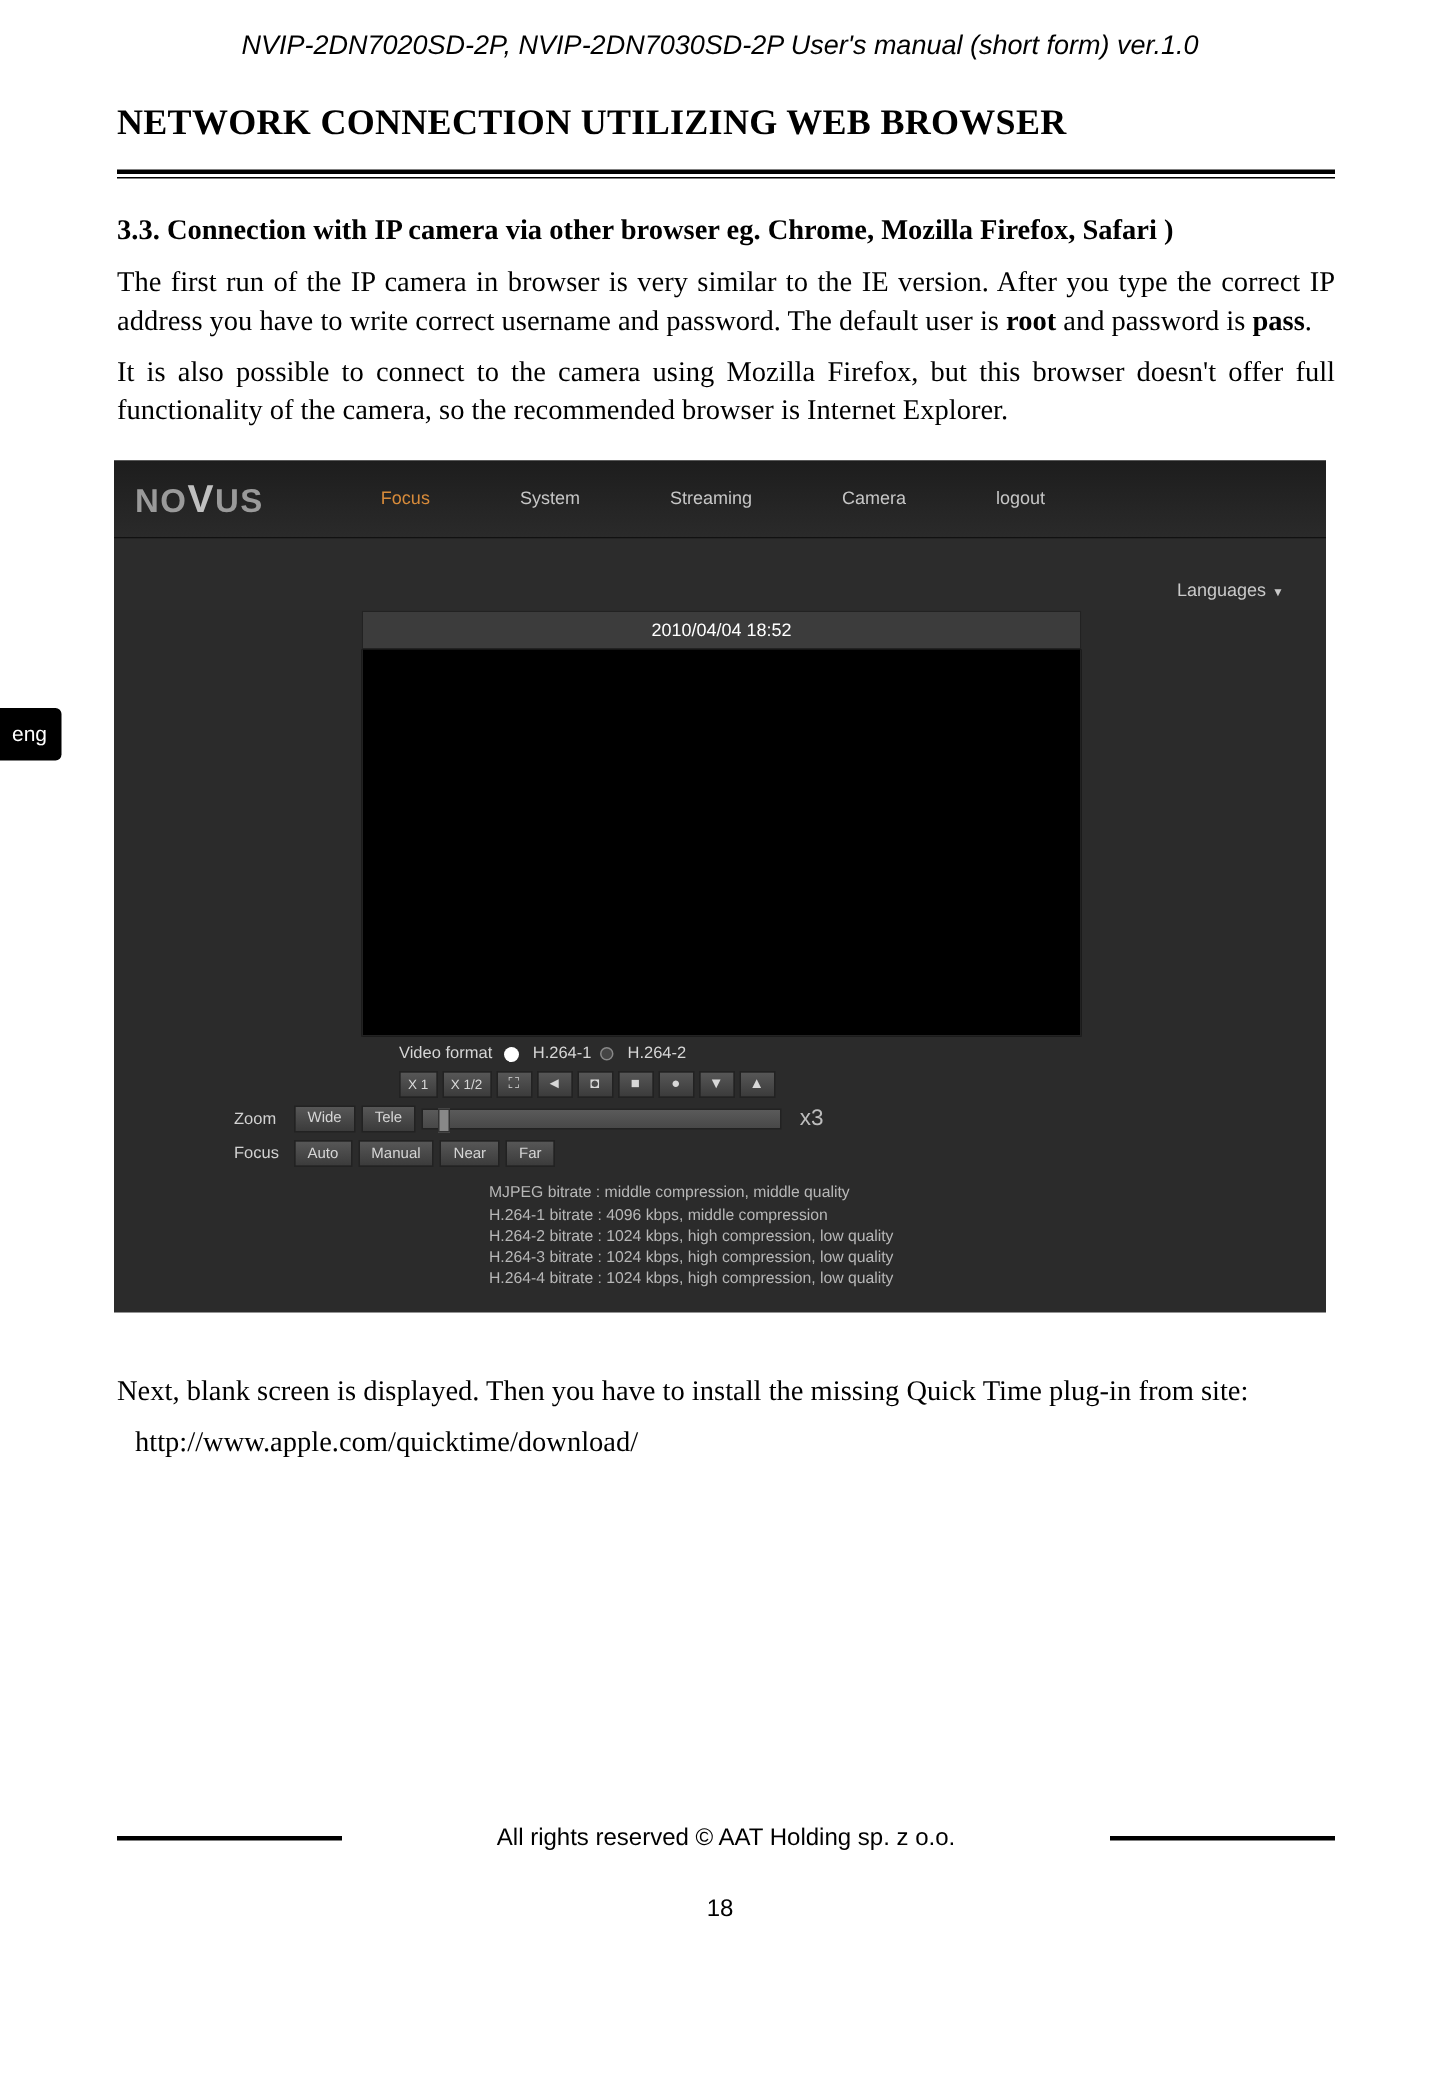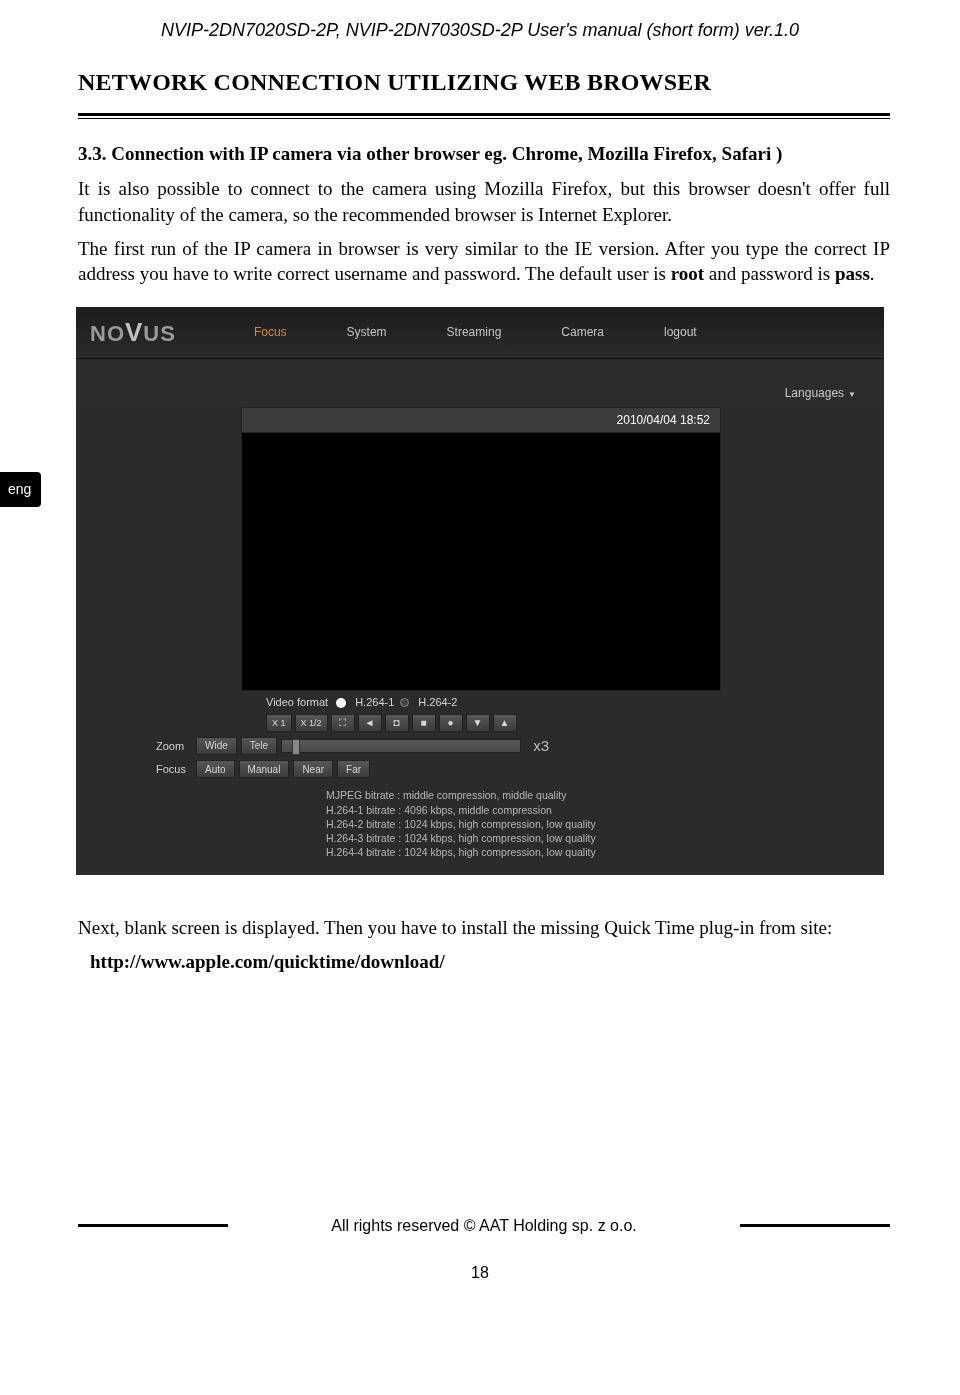--- a/index.html
+++ b/index.html
@@ -107,21 +107,21 @@
 
   .video-wrap {
     display: flex;
     padding-left: 165px;
   }
   .video-col { width: 480px; }
   .ts-bar {
     background: #3c3c3c;
     color: #fff;
     font-size: 12px;
-    text-align: right;
+    text-align: center;
     padding: 4px 10px;
     border: 1px solid #222;
   }
   .video-area {
     background: #000;
     height: 258px;
     border: 1px solid #222;
     border-top: none;
   }
 
@@ -202,21 +202,21 @@
     color: #b7b7b7;
     font-size: 10.5px;
     line-height: 1.35;
   }
 
   .after-text {
     padding: 0 70px 0 78px;
     font-size: 19px;
   }
   .after-text p { margin-bottom: 8px; }
-  .qlink { padding-left: 12px; font-weight: bold; }
+  .qlink { padding-left: 12px; }
 
   .footer-rules {
     margin: 240px 70px 6px 78px;
     display: flex;
     align-items: center;
     gap: 6px;
   }
   .fr-bar { flex: 0 0 150px; height: 3px; background: #000; }
   .fr-text {
     flex: 1;
@@ -235,24 +235,24 @@
 <body>
 
 <div class="doc-title">NVIP-2DN7020SD-2P, NVIP-2DN7030SD-2P User's manual (short form) ver.1.0</div>
 
 <div class="content">
   <div class="section-title">NETWORK CONNECTION UTILIZING WEB BROWSER</div>
   <div class="rules"></div>
 
   <div class="sub-title">3.3. Connection with IP camera via other browser eg. Chrome, Mozilla Firefox, Safari )</div>
 
-  <p class="para">It is also possible to connect to the camera using Mozilla Firefox, but this browser doesn't offer full functionality of the camera, so the recommended browser is Internet Explorer.</p>
   <p class="para">
     <span>The first run of the IP camera in browser is very similar to  the IE version. After you type the correct IP address you have to write correct username and password. The default user is </span><b>root</b><span> and password is </span><b>pass</b><span>.</span>
   </p>
+  <p class="para">It is also possible to connect to the camera using Mozilla Firefox, but this browser doesn't offer full functionality of the camera, so the recommended browser is Internet Explorer.</p>
 </div>
 
 <div class="lang-tab">eng</div>
 
 <div class="shot">
   <div class="shot-top">
     <div class="logo">
       <span>NO</span><span class="v">V</span><span>US</span>
     </div>
     <div class="navitem active">Focus</div>

